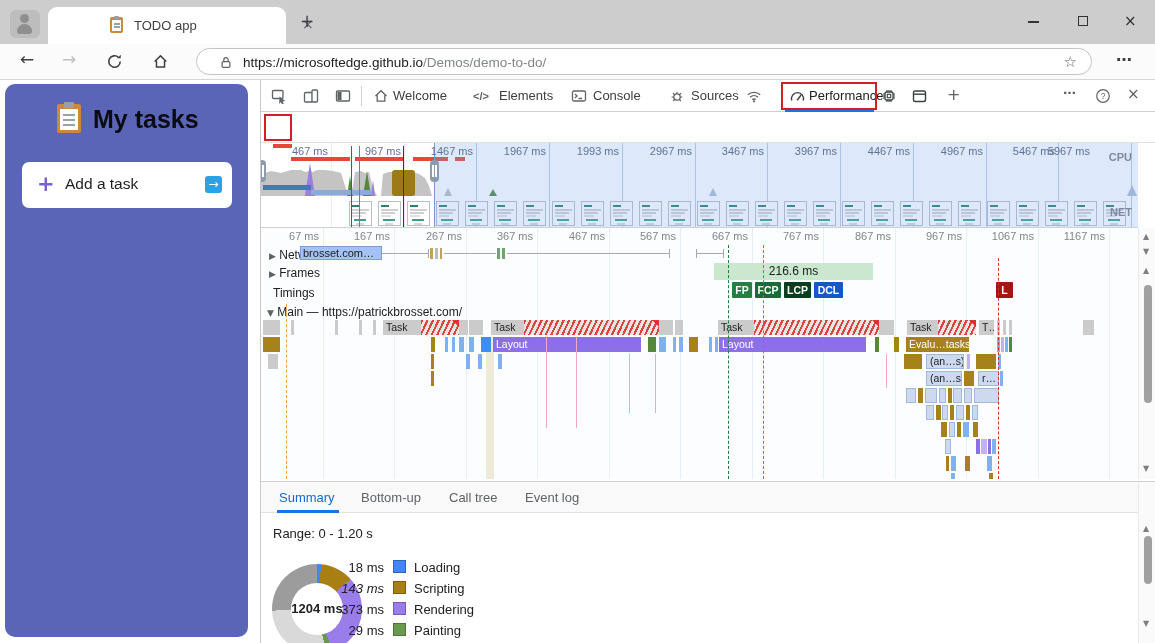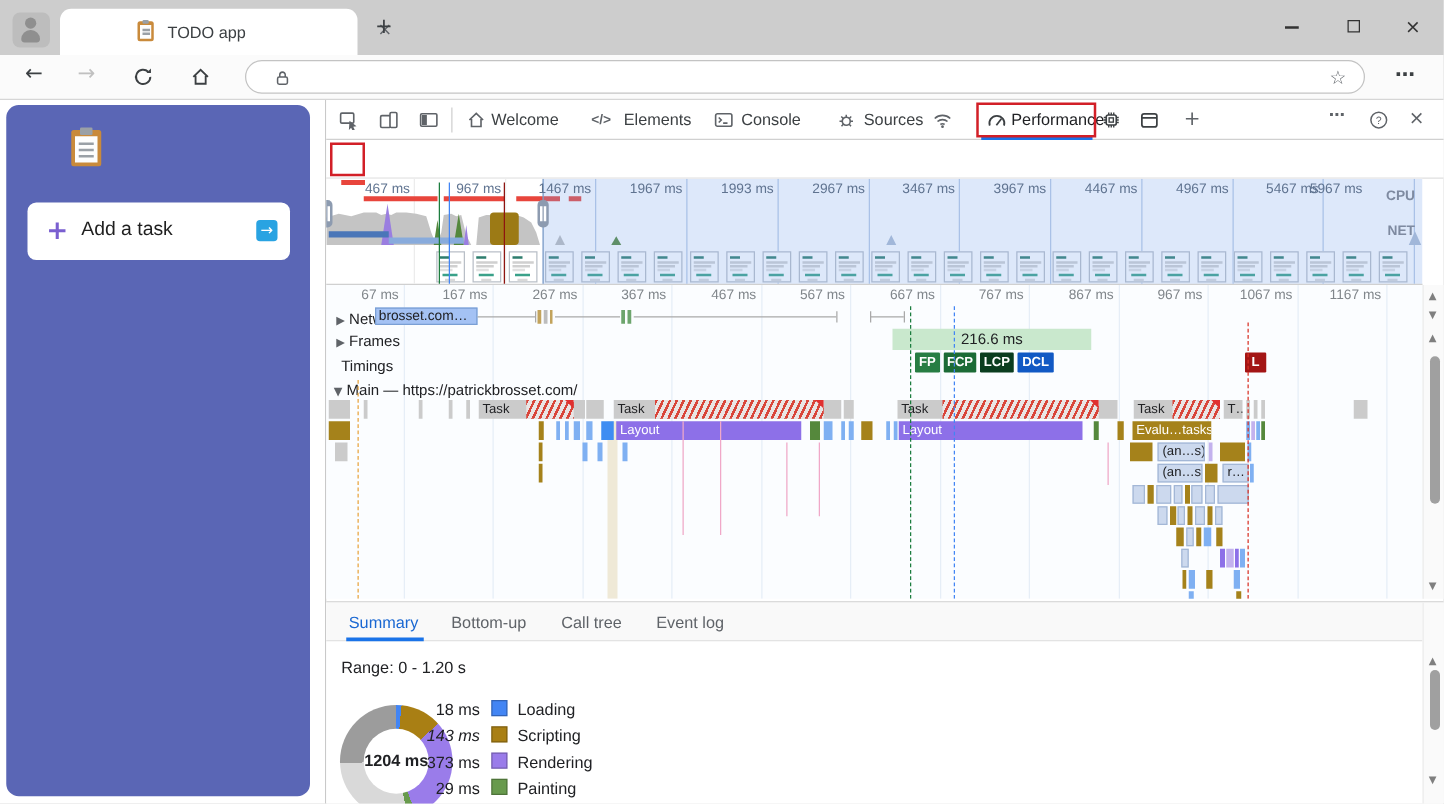--- a/index.html
+++ b/index.html
@@ -137,34 +137,36 @@
     <div class="navic" style="left:152px;top:9px;">
       <svg width="17" height="17" viewBox="0 0 16 16">
           <path d="M2.5 8L8 2.7 13.5 8M4.2 7.2v6h7.6v-6" fill="none" stroke="#3c4043" stroke-width="1.4"></path>
         </svg>
     </div>
     <div class="addr">
       <svg style="position:absolute;left:22px;top:6px;" width="14" height="15" viewBox="0 0 16 16">
           <rect x="3.5" y="7" width="9" height="6.5" rx="1.5" fill="none" stroke="#5f6368" stroke-width="1.4"></rect>
           <path d="M5.5 7V5a2.5 2.5 0 0 1 5 0v2" fill="none" stroke="#5f6368" stroke-width="1.4"></path>
         </svg>
+      <div class="url"><span>https://microsoftedge.github.io</span><span class="dim">/Demos/demo-to-do/</span></div>
       <div class="glyph" style="position:absolute;right:14px;top:4px;font-size:15px;color:#5f6368;">☆</div>
     </div>
     <div class="glyph" style="position:absolute;left:1116px;top:2px;font-size:16px;font-weight:bold;color:#3c4043;">…</div>
   </div>
 
   <div class="page">
     <div class="panel">
       <div class="clip" style="position:absolute;left:52px;top:20px;width:24px;height:29px;">
         <div class="paper" style="left:3px;top:5px;width:18px;height:21px;"></div>
         <div class="top" style="left:7px;top:-2px;width:10px;height:6px;"></div>
         <div class="bar1" style="left:6px;top:10px;width:12px;height:2px;"></div>
         <div class="bar2" style="left:6px;top:15px;width:12px;height:2px;"></div>
         <div class="bar3" style="left:6px;top:20px;width:12px;height:2px;"></div>
       </div>
+      <div class="apptitle">My tasks</div>
       <div class="addrow">
         <span class="plus glyph">+</span>
         <span class="lbl">Add a task</span>
         <span class="gobtn glyph">→</span>
       </div>
     </div>
   </div>
 
   <div class="dt">
 
@@ -573,21 +575,21 @@
           <div class="ov-lbl" style="left: 361px;">1993 ms</div>
           <div class="ov-lbl" style="left: 434px;">2967 ms</div>
           <div class="ov-lbl" style="left: 506px;">3467 ms</div>
           <div class="ov-lbl" style="left: 579px;">3967 ms</div>
           <div class="ov-lbl" style="left: 652px;">4467 ms</div>
           <div class="ov-lbl" style="left: 725px;">4967 ms</div>
           <div class="ov-lbl" style="left: 797px;">5467 ms</div>
           <div class="ov-lbl" style="left: 832px;">5967 ms</div>
         </div>
       <div class="ovlab" style="top:8px;">CPU</div>
-      <div class="ovlab" style="top:36px;">NET</div>
+      <div class="ovlab" style="top:63px;">NET</div>
       <div class="mline" style="left:90px;background:#1c7d3f;"></div>
       <div class="mline" style="left:98px;background:#4285f4;"></div>
       <div class="mline" style="left:142px;background:#8e1410;"></div>
       <div class="handle" style="left:-4px;"></div>
       <div class="handle" style="left:169px;"></div>
     </div>
 
     <div class="tracks">
       <div id="tk-grids">
           <div class="tk-grid" style="left: 62px;"></div>

